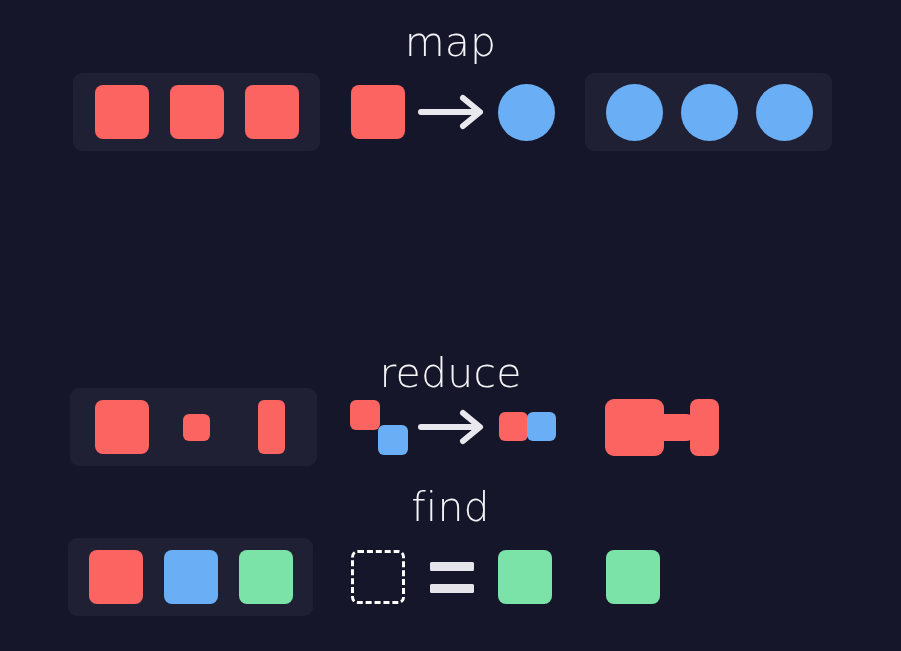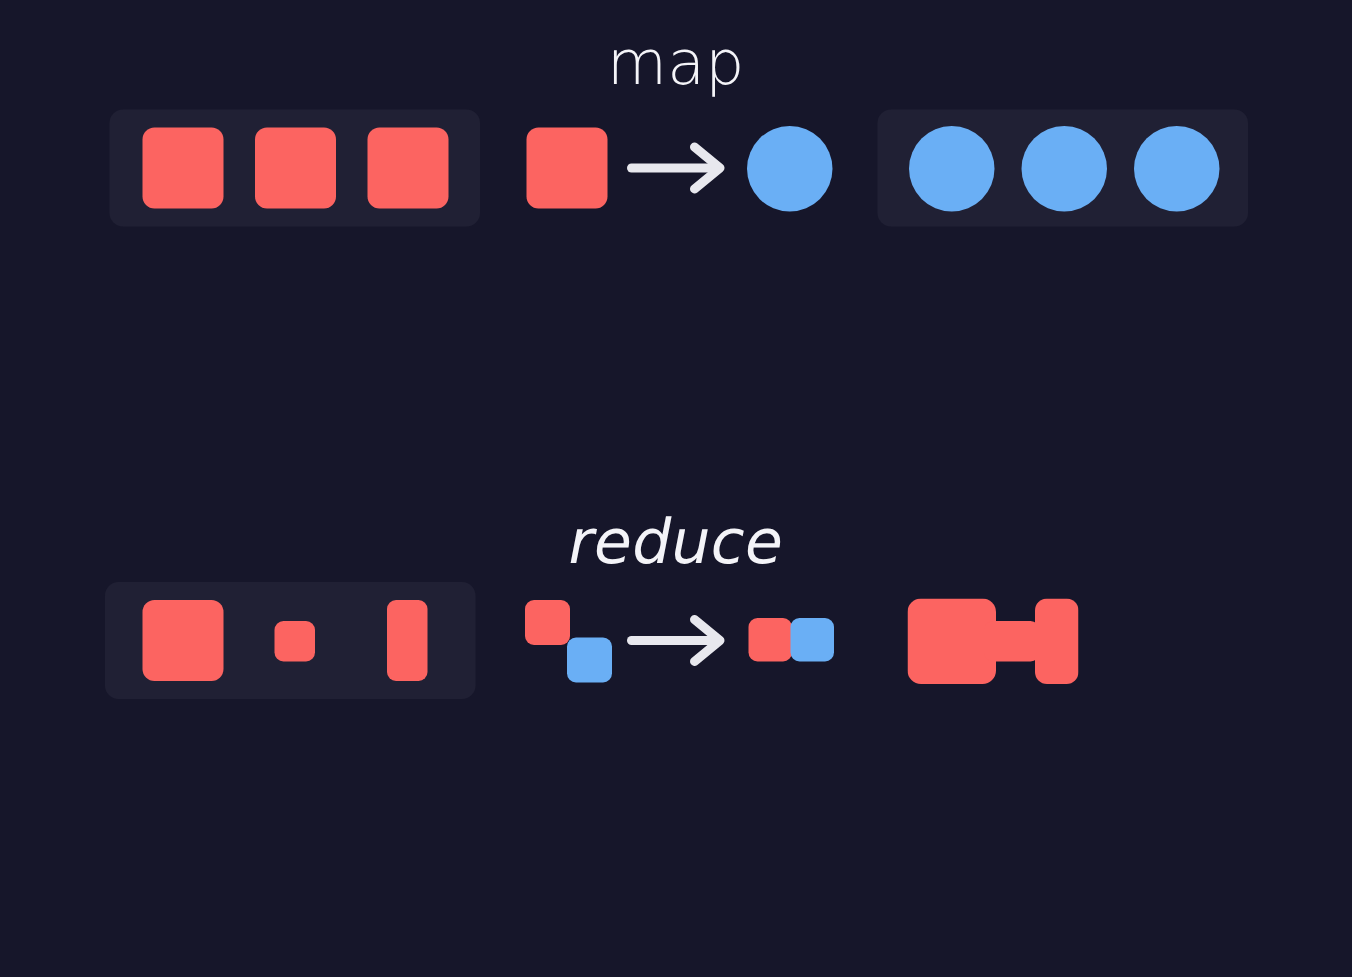--- a/index.html
+++ b/index.html
@@ -139,21 +139,21 @@
       <div class="panel" style="left:585px; top:0px; width:247px; height:78px;"></div>
       <div class="shape circle blue" style="left:606px; top:11px; width:57px; height:57px;"></div>
       <div class="shape circle blue" style="left:681px; top:11px; width:57px; height:57px;"></div>
       <div class="shape circle blue" style="left:756px; top:11px; width:57px; height:57px;"></div>
     </div>
   </div>
 
 
   <div class="op-row" style="top:335px;height:140px;">
 
-    <div class="op-title" style="top:4px;font-style:italic;">reduce</div>
+    <div class="op-title" style="top:16px;">reduce</div>
 
     <div class="op-body" style="top:53px;">
 
       <div class="panel" style="left:70px; top:0px; width:247px; height:78px;"></div>
       <div class="shape sq red" style="left:95px; top:12px; width:54px; height:54px;"></div>
       <div class="shape sq-sm red" style="left:183px; top:26px; width:27px; height:27px;"></div>
       <div class="shape sq-sm red" style="left:258px; top:12px; width:27px; height:54px;"></div>
 
       <div class="shape sq-sm red" style="left:350px; top:12px; width:30px; height:30px;"></div>
       <div class="shape sq-sm blue" style="left:378px; top:37px; width:30px; height:30px;"></div>
@@ -171,14 +171,37 @@
       <div class="merged" style="left:605px; top:11px; width:114px; height:57px;">
         <svg width="114" height="57" viewBox="0 0 114 57" fill="none">
           <rect x="0" y="0" width="59" height="57" rx="9" fill="#fc6461"></rect>
           <rect x="51" y="15" width="37" height="27" rx="6" fill="#fc6461"></rect>
           <rect x="85" y="0" width="29" height="57" rx="8" fill="#fc6461"></rect>
         </svg>
       </div>
     </div>
   </div>
 
+  <div class="op-row" style="top:485px;height:140px;">
+
+    <div class="op-title" style="top:0px;">find</div>
+
+    <div class="op-body" style="top:53px;">
+
+      <div class="panel" style="left:68px; top:0px; width:245px; height:78px;"></div>
+      <div class="shape sq red" style="left:89px; top:12px; width:54px; height:54px;"></div>
+      <div class="shape sq blue" style="left:164px; top:12px; width:54px; height:54px;"></div>
+      <div class="shape sq green" style="left:239px; top:12px; width:54px; height:54px;"></div>
+
+      <div class="shape dashed" style="left:351px; top:12px; width:54px; height:54px;"></div>
+
+      <div class="equals" style="left:430px; top:24px; width:44px; height:31px;">
+        <i class="top"></i>
+        <i class="bot"></i>
+      </div>
+
+      <div class="shape sq green" style="left:498px; top:12px; width:54px; height:54px;"></div>
+
+      <div class="shape sq green" style="left:606px; top:12px; width:54px; height:54px;"></div>
+    </div>
+  </div>
 
 </div>
 
 </body></html>

